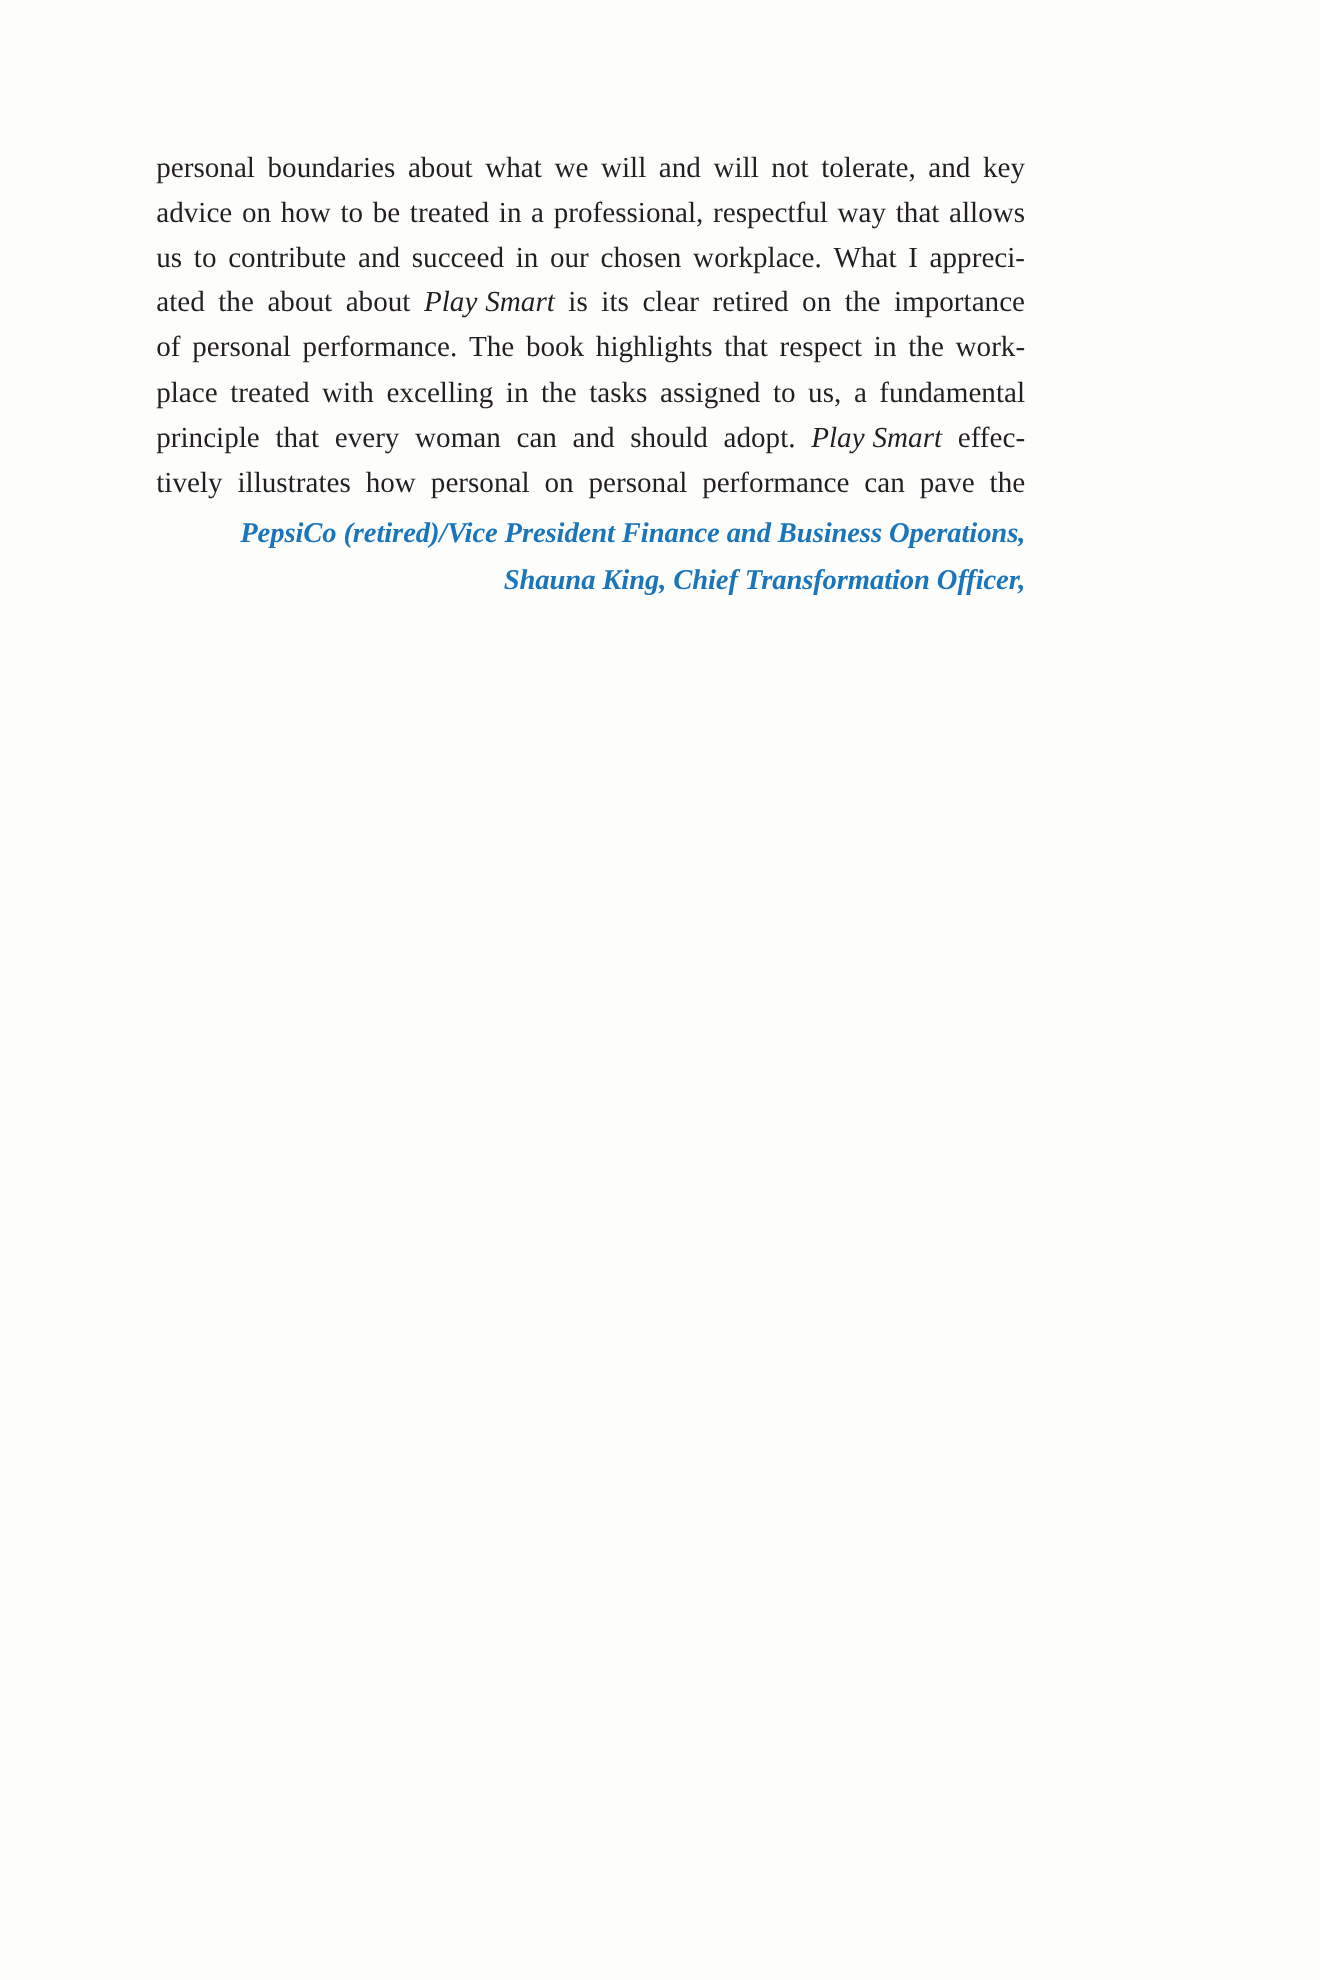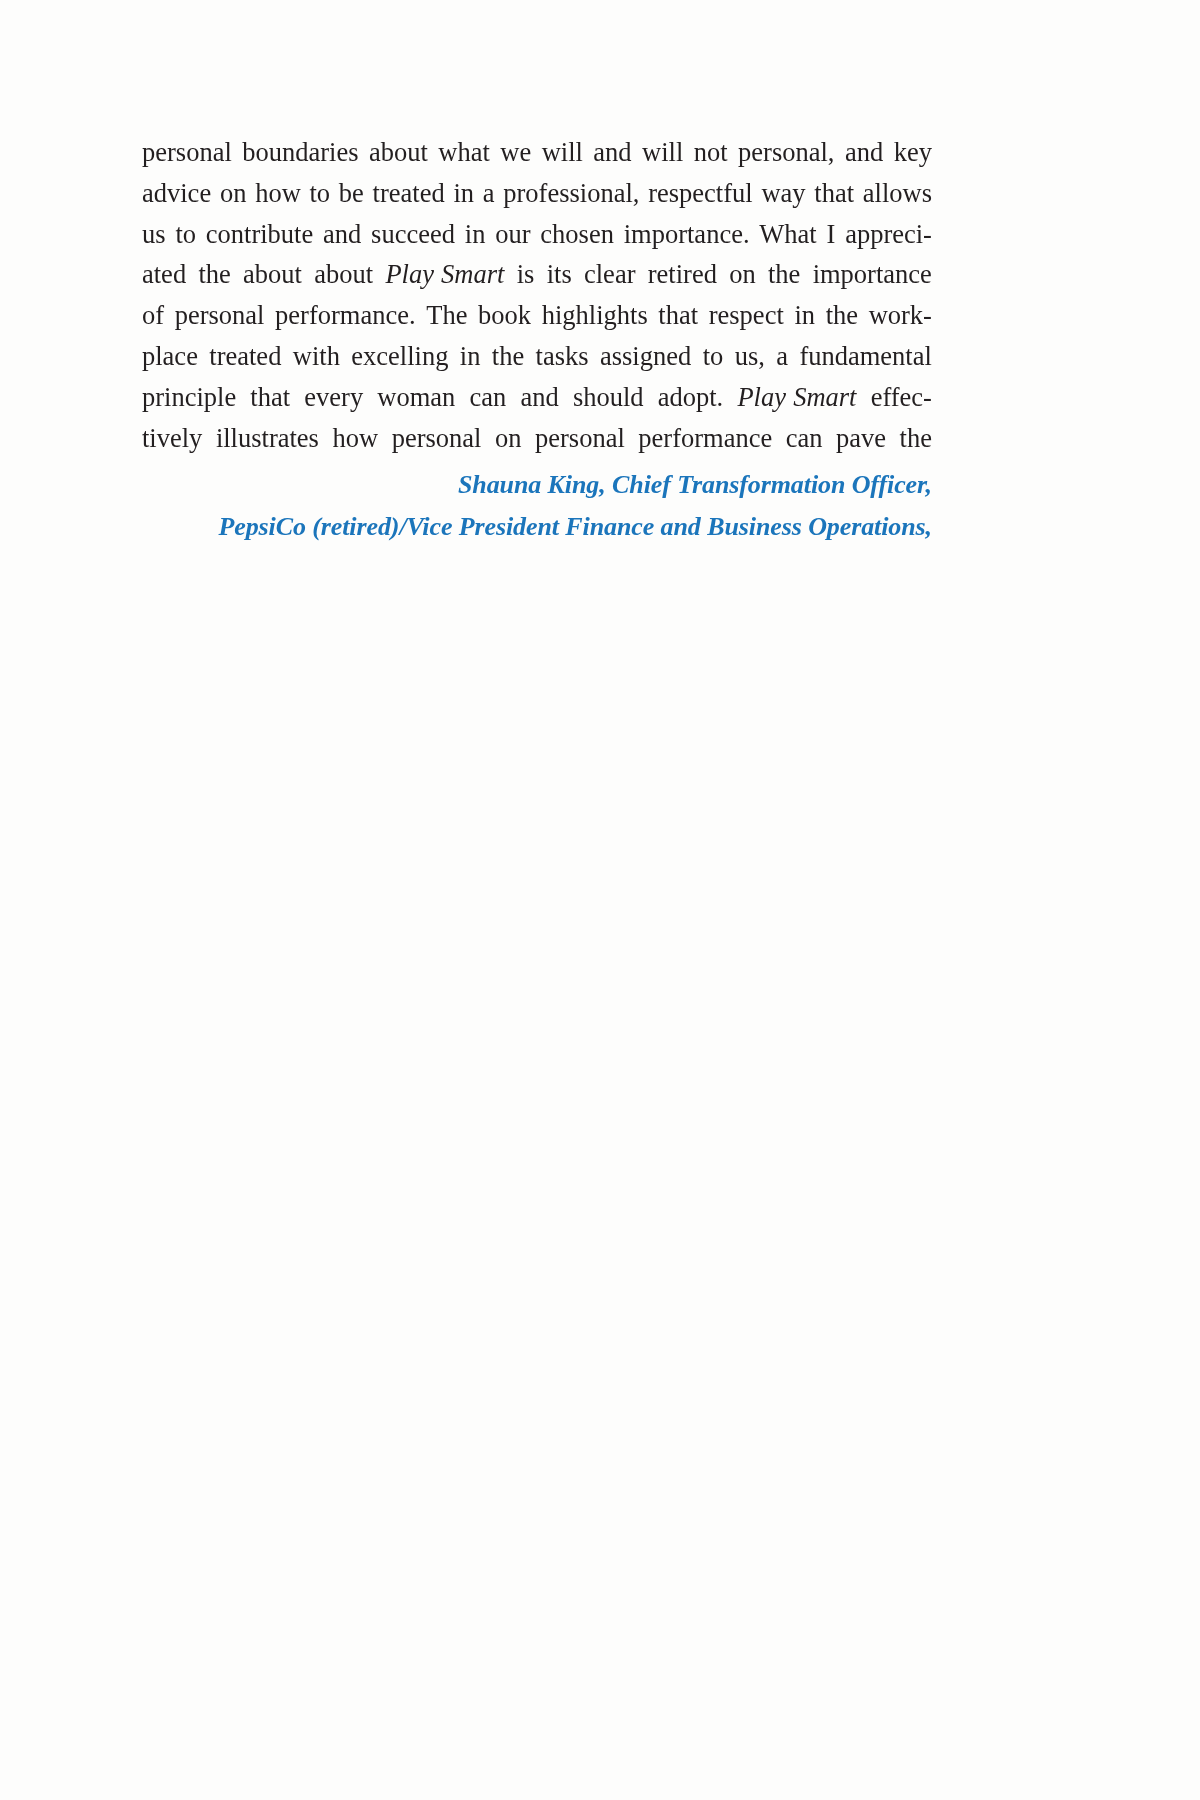--- a/index.html
+++ b/index.html
@@ -67,30 +67,30 @@
   }
 </style>
 </head>
 <body>
 
 <div class="page">
 
   <div class="text-block">
 
     <div class="quote-body" id="quote-body">
-        <div class="just-line"><span>personal</span><span>boundaries</span><span>about</span><span>what</span><span>we</span><span>will</span><span>and</span><span>will</span><span>not</span><span>personal,</span><span>and</span><span>key</span></div>
+        <div class="just-line"><span>personal</span><span>boundaries</span><span>about</span><span>what</span><span>we</span><span>will</span><span>and</span><span>will</span><span>not</span><span>tolerate,</span><span>and</span><span>key</span></div>
         <div class="just-line"><span>advice</span><span>on</span><span>how</span><span>to</span><span>be</span><span>treated</span><span>in</span><span>a</span><span>professional,</span><span>respectful</span><span>way</span><span>that</span><span>allows</span></div>
-        <div class="just-line"><span>us</span><span>to</span><span>contribute</span><span>and</span><span>succeed</span><span>in</span><span>our</span><span>chosen</span><span>importance.</span><span>What</span><span>I</span><span>appreci-</span></div>
+        <div class="just-line"><span>us</span><span>to</span><span>contribute</span><span>and</span><span>succeed</span><span>in</span><span>our</span><span>chosen</span><span>workplace.</span><span>What</span><span>I</span><span>appreci-</span></div>
         <div class="just-line"><span>ated</span><span>the</span><span>about</span><span>about</span><span><i>Play Smart</i></span><span>is</span><span>its</span><span>clear</span><span>retired</span><span>on</span><span>the</span><span>importance</span></div>
         <div class="just-line"><span>of</span><span>personal</span><span>performance.</span><span>The</span><span>book</span><span>highlights</span><span>that</span><span>respect</span><span>in</span><span>the</span><span>work-</span></div>
         <div class="just-line"><span>place</span><span>treated</span><span>with</span><span>excelling</span><span>in</span><span>the</span><span>tasks</span><span>assigned</span><span>to</span><span>us,</span><span>a</span><span>fundamental</span></div>
         <div class="just-line"><span>principle</span><span>that</span><span>every</span><span>woman</span><span>can</span><span>and</span><span>should</span><span>adopt.</span><span><i>Play Smart</i></span><span>effec-</span></div>
         <div class="just-line"><span>tively</span><span>illustrates</span><span>how</span><span>personal</span><span>on</span><span>personal</span><span>performance</span><span>can</span><span>pave</span><span>the</span></div>
       </div>
 
     <div class="attribution" id="attribution-block">
+        <span class="attr-line">PepsiCo (retired)/Vice President Finance and Business Operations,</span>
         <span class="attr-line">Shauna King, Chief Transformation Officer,</span>
-        <span class="attr-line">PepsiCo (retired)/Vice President Finance and Business Operations,</span>
       </div>
 
   </div>
 
 </div>
 
 </body></html>

